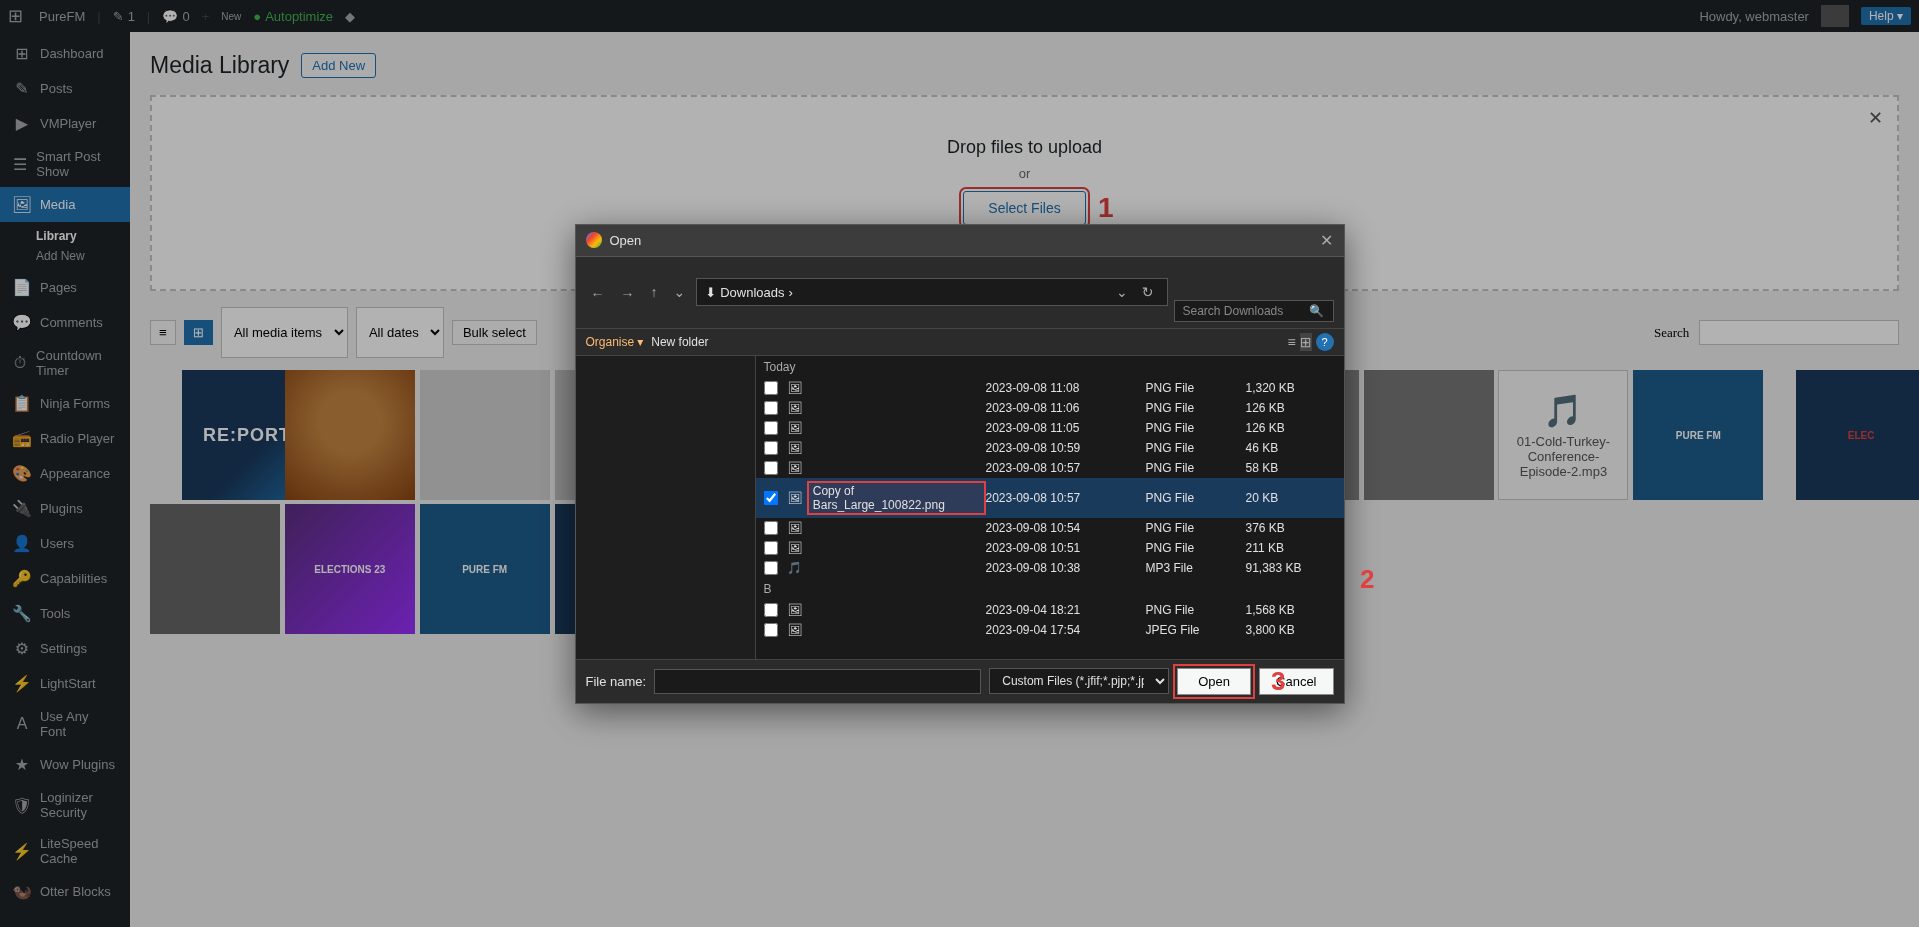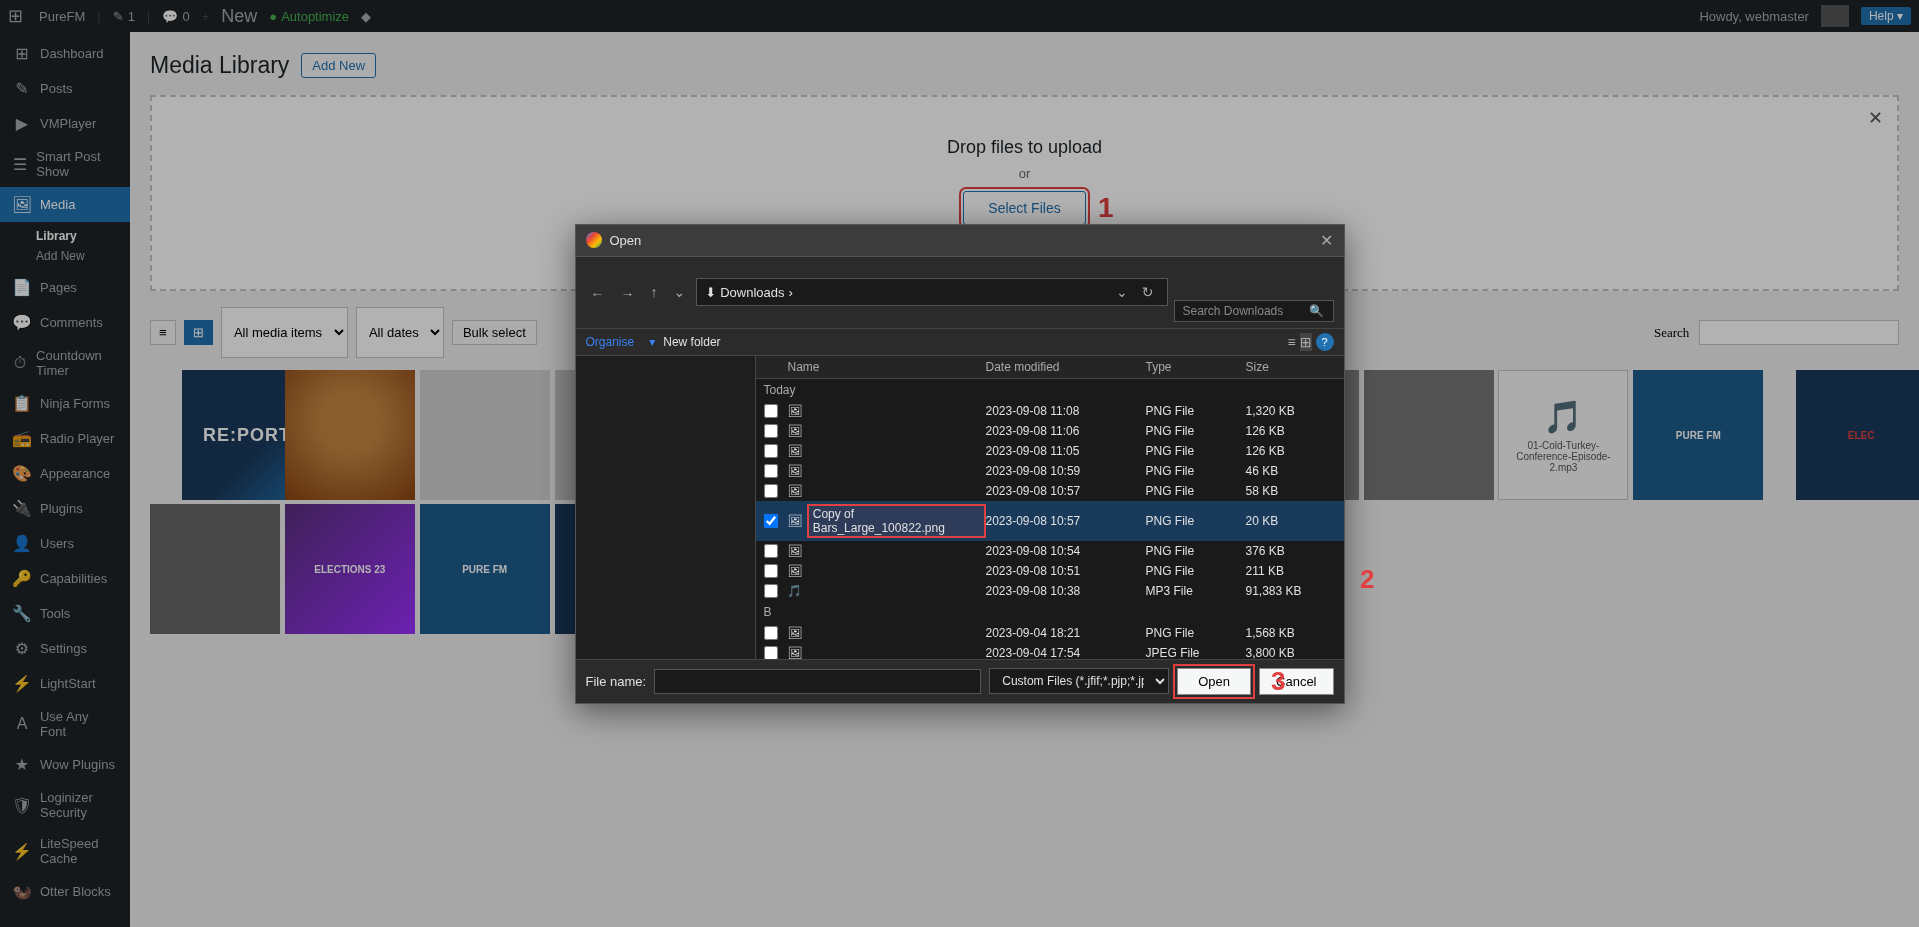--- a/index.html
+++ b/index.html
@@ -13,21 +13,21 @@
       display: flex;
       align-items: center;
       padding: 0 8px;
       gap: 12px;
       flex-shrink: 0;
       font-size: 13px;
     }
     .top-bar .wp-logo { color: #a7aaad; font-size: 18px; margin-right: 4px; }
     .top-bar .top-bar-item { display: flex; align-items: center; gap: 4px; }
     .top-bar .sep { color: #444; }
-    .top-bar .new-btn { background: transparent; border: none; color: #a7aaad; font-size: 18px; cursor: pointer; display: flex; align-items: center; gap: 4px; }
+    .top-bar .new-btn { background: transparent; border: none; color: #a7aaad; font-size: 10px; cursor: pointer; display: flex; align-items: center; gap: 4px; }
     .top-bar .autoptimize { color: #46b450; display: flex; align-items: center; gap: 4px; }
     .top-bar .right { margin-left: auto; color: #a7aaad; }
     .top-bar .help-btn { background: #2271b1; color: #fff; border: none; padding: 2px 8px; font-size: 12px; cursor: pointer; border-radius: 2px; }
 
     
     .layout { display: flex; flex: 1; overflow: hidden; }
 
     
     .sidebar {
       width: 130px;
@@ -227,21 +227,21 @@
 
     .dialog-toolbar {
       background: #2b2b2b;
       padding: 4px 10px;
       display: flex;
       align-items: center;
       gap: 8px;
       border-bottom: 1px solid #444;
       font-size: 12px;
     }
-    .organise-btn { background: none; border: none; color: #3b82f6; cursor: pointer; font-size: 12px; display: flex; align-items: center; gap: 15px; }
+    .organise-btn { background: none; border: none; color: #fdba74; cursor: pointer; font-size: 12px; display: flex; align-items: center; gap: 3px; }
     .new-folder-btn { background: none; border: none; color: #e0e0e0; cursor: pointer; font-size: 12px; }
     .view-options { margin-left: auto; display: flex; gap: 4px; }
     .view-icon-btn { background: none; border: none; color: #aaa; cursor: pointer; font-size: 14px; }
     .help-circle { width: 18px; height: 18px; border-radius: 50%; background: #2271b1; color: #fff; font-size: 11px; display: flex; align-items: center; justify-content: center; cursor: pointer; }
 
     .dialog-body { display: flex; flex: 1; overflow: hidden; }
 
     .dialog-sidebar {
       width: 180px;
       background: #1e1e1e;
@@ -531,21 +531,21 @@
       <div class="media-item" style="background:#1a3a5c;">
         <div style="background:#1a3a5c;width:100%;height:100%;display:flex;align-items:center;justify-content:center;">
             <span style="color:#fff;font-size:10px;font-weight:bold;">PURE FM</span>
           </div>
       </div>
       <div class="media-item" style="background:#888;"></div>
       <div class="media-item" style="background:#777;"></div>
 
       <div class="media-item file-item">
         <div class="file-icon">🎵</div>
-        <div style="font-size:10px;color:#555;">01-Cold-Turkey-Conference-Episode-2.mp3</div>
+        <div style="font-size:13px;color:#555;">01-Cold-Turkey-Conference-Episode-2.mp3</div>
       </div>
       <div class="media-item" style="background:#1d5c8c;">
         <div style="background:#1d5c8c;width:100%;height:100%;display:flex;align-items:center;justify-content:center;">
             <span style="color:#fff;font-size:10px;font-weight:bold;">PURE FM</span>
           </div>
       </div>
       <div class="media-item" style="background:#bef264;margin-left:28px;">
         <div style="background:#1a3a5c;width:100%;height:100%;display:flex;align-items:center;justify-content:center;">
             <span style="color:#e04040;font-size:10px;font-weight:bold;">ELEC</span>
           </div>
@@ -620,28 +620,20 @@
 
       <div class="dialog-body">
 
         <div class="dialog-sidebar">
           
         </div>
 
         <div class="dialog-main">
           <div class="file-list">
 
-            <div class="file-list-header">
-              <span></span>
-              <span>Name</span>
-              <span>Date modified</span>
-              <span>Type</span>
-              <span>Size</span>
-              <span></span>
-            </div>
 
             <div class="file-group">
               <span>Today</span>
             </div>
 
             <div class="file-row">
               <input type="checkbox" class="file-checkbox" style="">
               <div class="file-name-cell">
                   <span>🖼</span>
                   <span></span>

